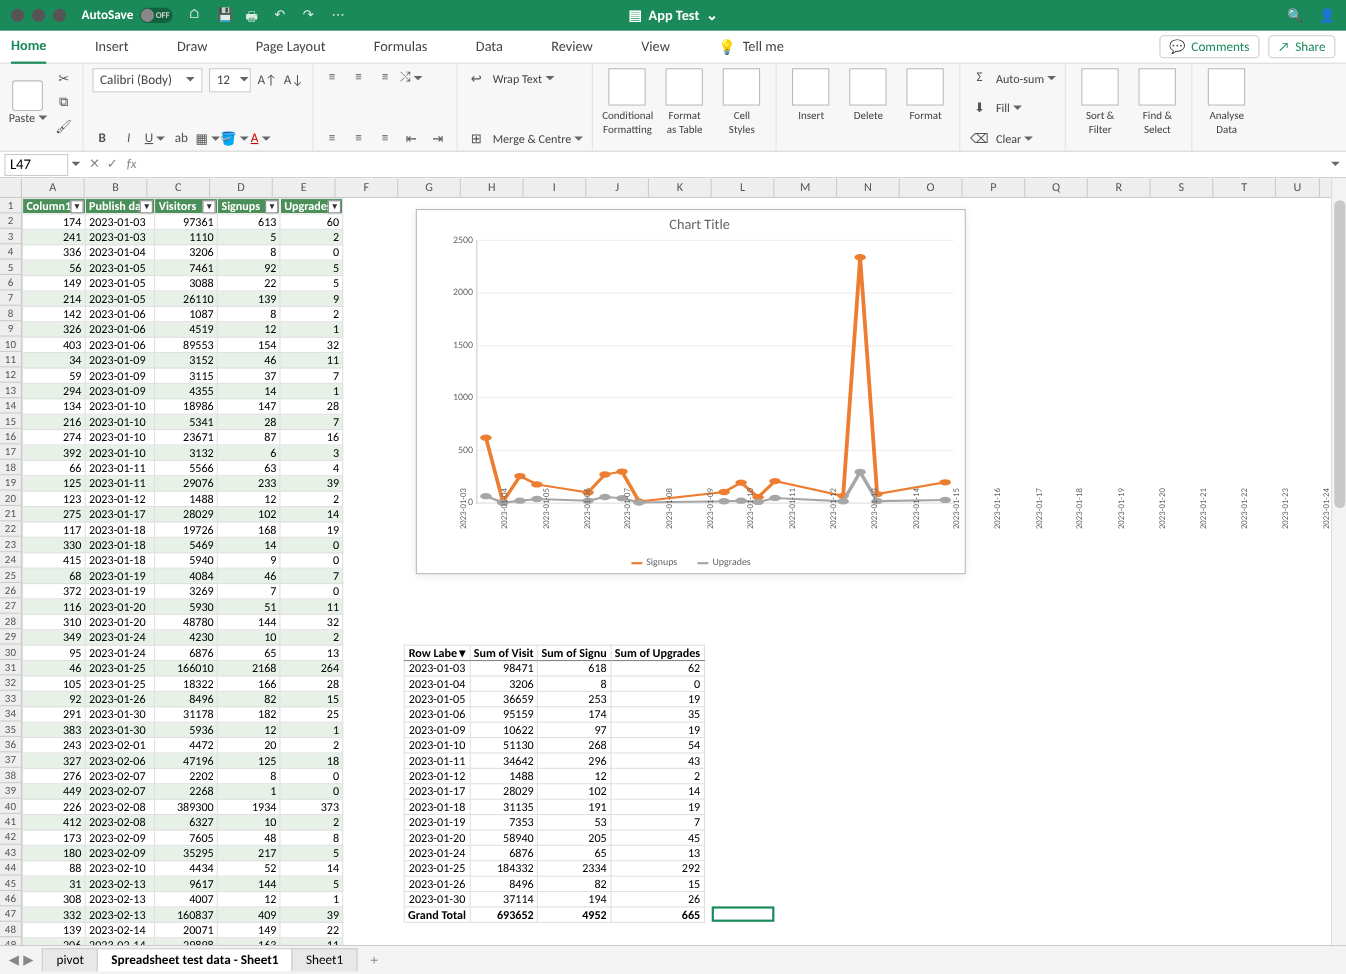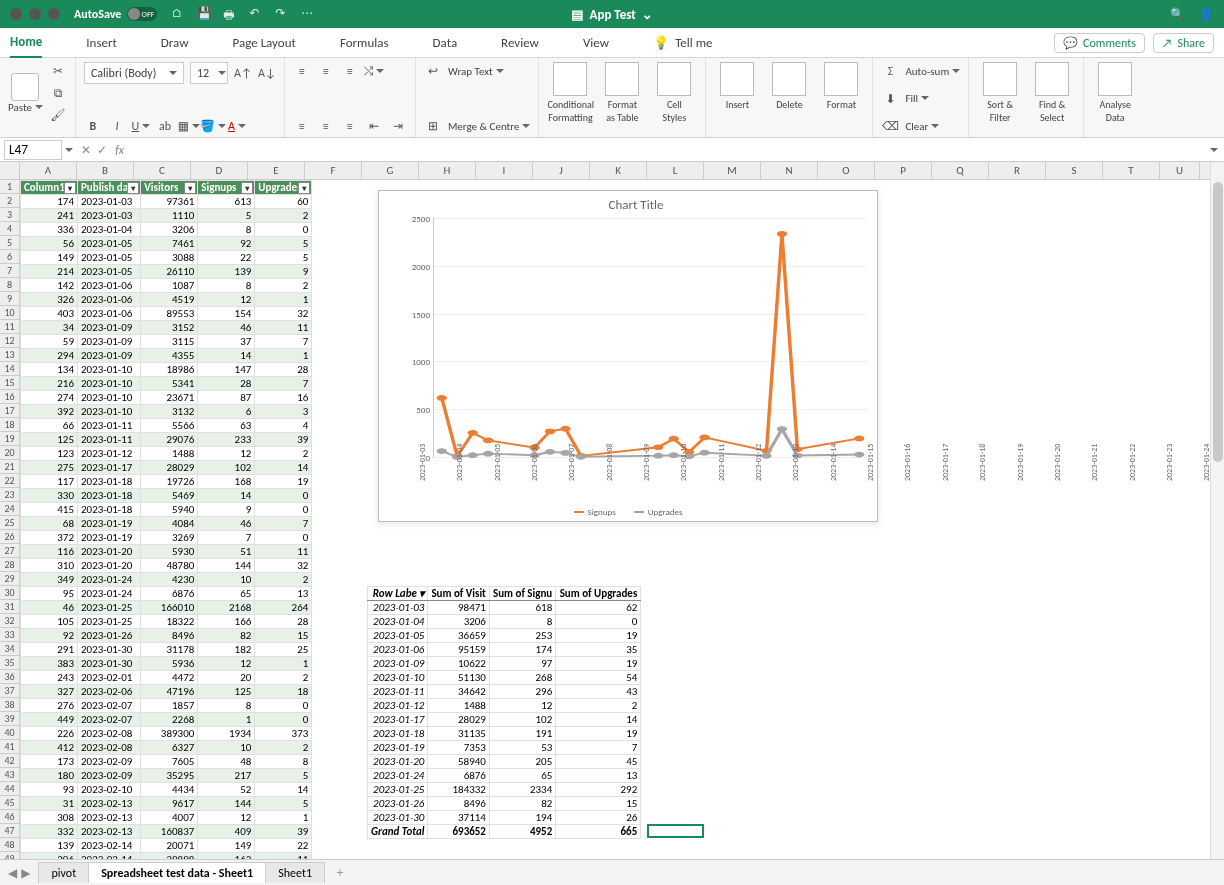--- a/index.html
+++ b/index.html
@@ -56,21 +56,21 @@
 
     .cells { position: absolute; top: 18px; left: 20px; right: 0; bottom: 0; }
     .cells table { border-collapse: collapse; }
     .cells td { border: 1px solid #e0e0e0; height: 14px; font-size: 11px; padding: 0 3px; white-space: nowrap; }
     .tblhead td { background: #4b8f5a; color: #fff; font-weight: 600; position: relative; }
     .tblhead td .fbtn { position:absolute; right:1px; top:1px; width:12px; height:12px; background:#fff; border:1px solid #888; font-size:8px; line-height:10px; text-align:center; color:#333; }
     .stripe td.d { background: #e7f1e7; }
     .data-table td { text-align: right; }
     .data-table td.l { text-align: left; }
     .pivot td { text-align: right; }
-    .pivot td.l { text-align: right; font-style: italic; }
+    .pivot td.l { text-align: center; }
     .pivot-head td { border-bottom: 1px solid #888; font-weight:600; }
     .grand td { border-top: 1px solid #888; font-weight: 600; }
     .cellsel { position:absolute; border:2px solid #1b8a5a; width:57px; height:14px; pointer-events:none; }
     .scroll-r { position:absolute; right:0; top:0; width:14px; bottom:0; background:#f3f3f3; border-left:1px solid #ddd; }
     .scroll-r::before { content:""; position:absolute; top:20px; width:10px; left:2px; height:280px; background:#c8c8c8; border-radius:5px; }
 
     
     .chart { position: absolute; background: #fff; border: 1px solid #bbb; box-shadow: 0 2px 8px rgba(0,0,0,.1); font-size: 10px; color: #666; padding-left: 16px; }
     .chart-title-t { text-align: center; font-size: 13px; color: #666; padding: 6px 0; }
     .plotbox { position: relative; margin-left: 38px; margin-right: 10px; height: 240px; border-left: 1px solid #ccc; border-bottom: 1px solid #ccc; }
@@ -613,21 +613,21 @@
           <tr class="stripe">
             <td class="d " style="width:57px">327</td>
             <td class="d l" style="width:57px">2023-02-06</td>
             <td class="d " style="width:57px">47196</td>
             <td class="d " style="width:57px">125</td>
             <td class="d " style="width:57px">18</td>
           </tr>
           <tr class="">
             <td class="" style="width:57px">276</td>
             <td class="l" style="width:57px">2023-02-07</td>
-            <td class="" style="width:57px">1857</td>
+            <td class="" style="width:57px">2202</td>
             <td class="" style="width:57px">8</td>
             <td class="" style="width:57px">0</td>
           </tr>
           <tr class="stripe">
             <td class="d " style="width:57px">449</td>
             <td class="d l" style="width:57px">2023-02-07</td>
             <td class="d " style="width:57px">2268</td>
             <td class="d " style="width:57px">1</td>
             <td class="d " style="width:57px">0</td>
           </tr>
@@ -653,21 +653,21 @@
             <td class="" style="width:57px">8</td>
           </tr>
           <tr class="stripe">
             <td class="d " style="width:57px">180</td>
             <td class="d l" style="width:57px">2023-02-09</td>
             <td class="d " style="width:57px">35295</td>
             <td class="d " style="width:57px">217</td>
             <td class="d " style="width:57px">5</td>
           </tr>
           <tr class="">
-            <td class="" style="width:57px">93</td>
+            <td class="" style="width:57px">88</td>
             <td class="l" style="width:57px">2023-02-10</td>
             <td class="" style="width:57px">4434</td>
             <td class="" style="width:57px">52</td>
             <td class="" style="width:57px">14</td>
           </tr>
           <tr class="stripe">
             <td class="d " style="width:57px">31</td>
             <td class="d l" style="width:57px">2023-02-13</td>
             <td class="d " style="width:57px">9617</td>
             <td class="d " style="width:57px">144</td>

